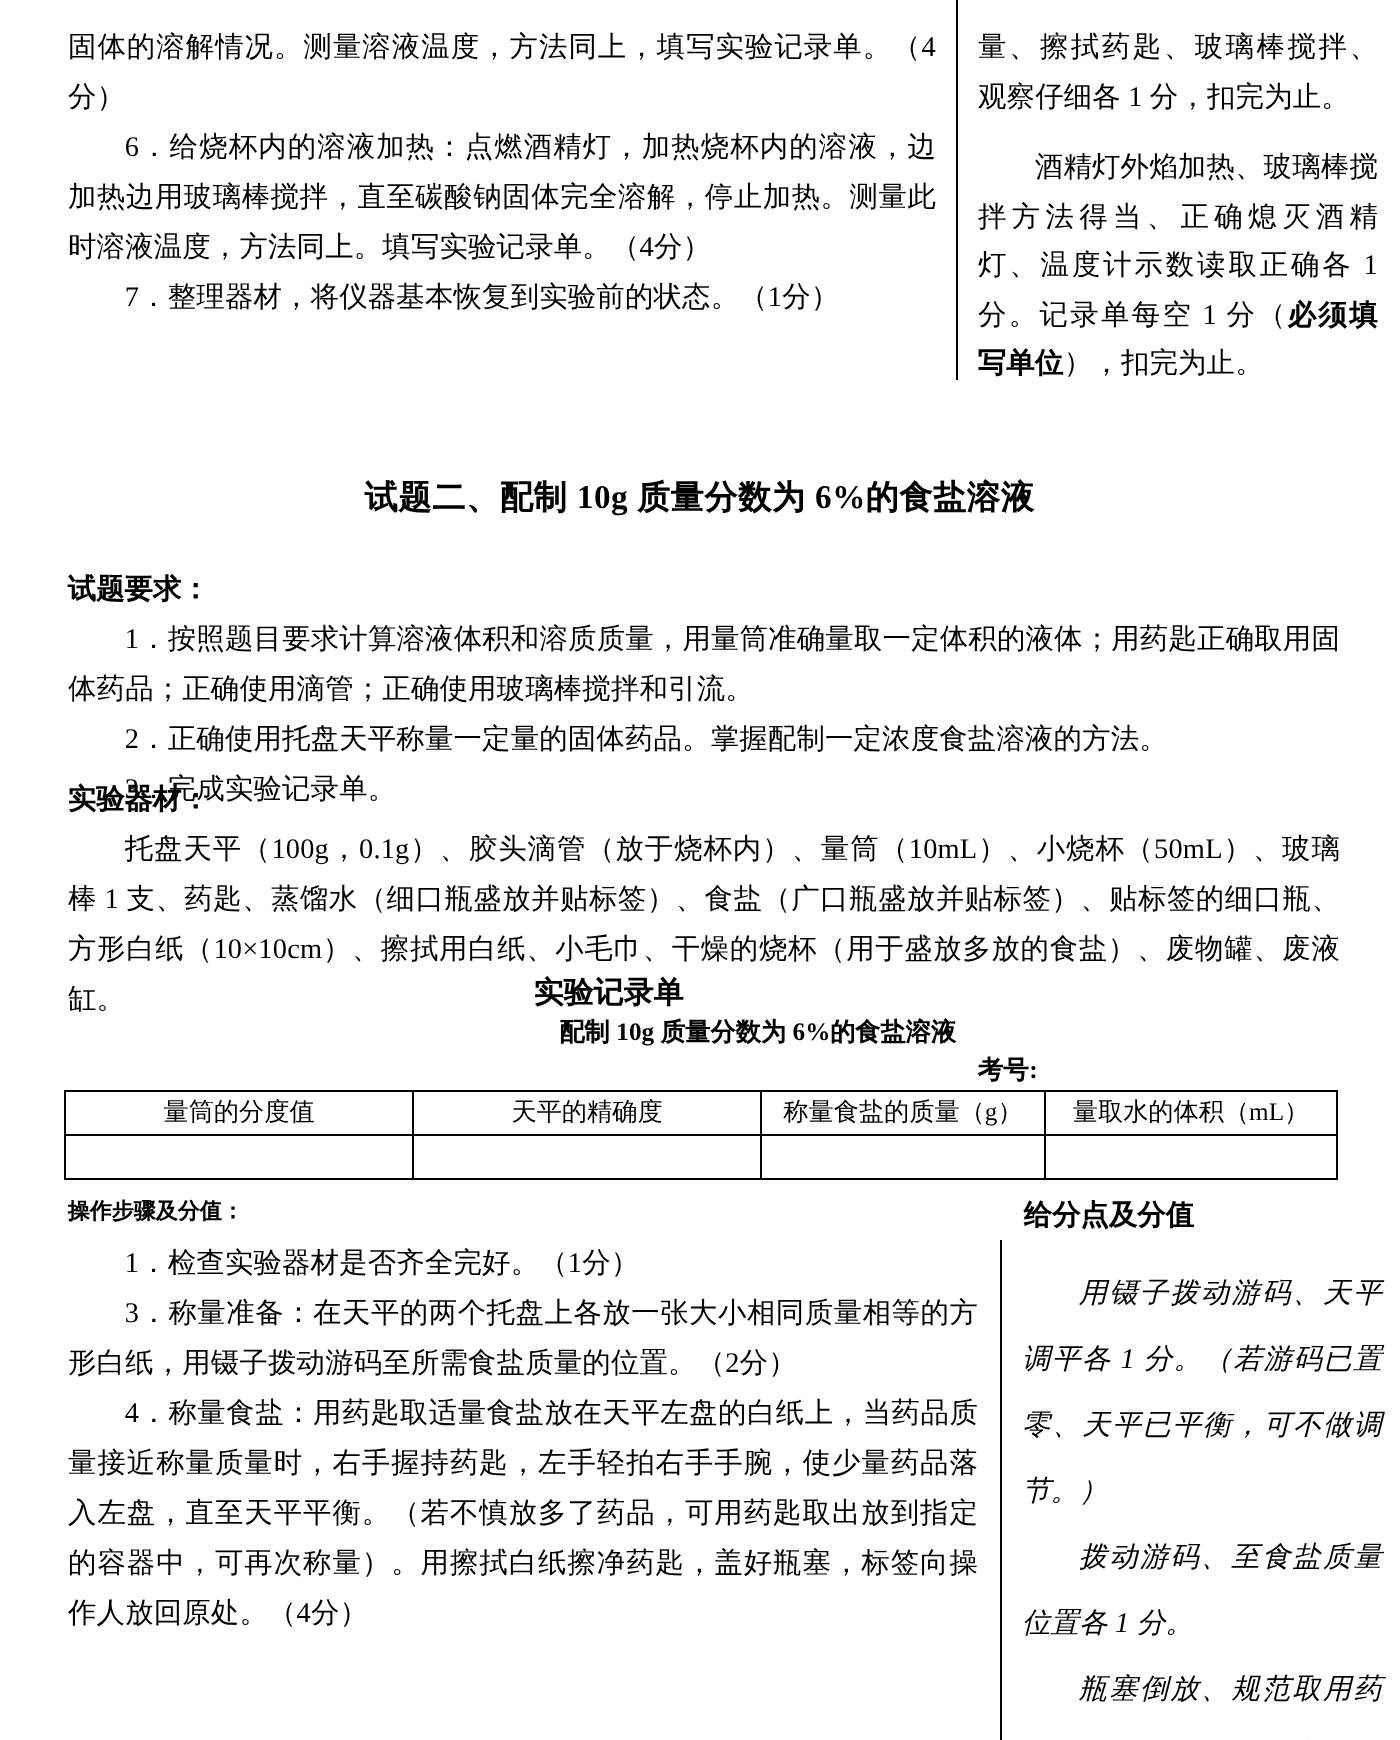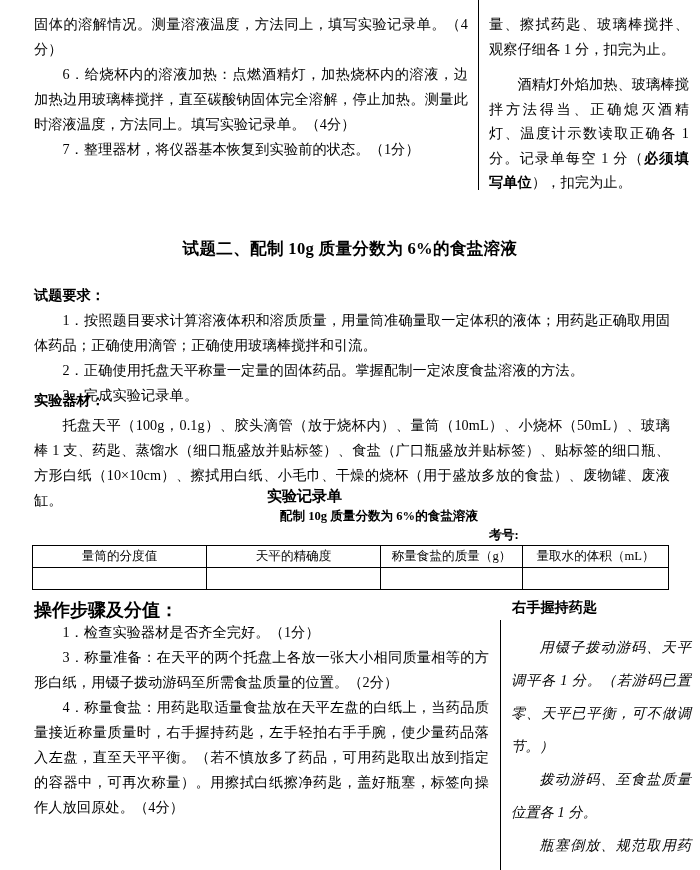--- a/index.html
+++ b/index.html
@@ -132,21 +132,21 @@
     padding: 0;
     vertical-align: middle;
   }
   .record-table tr.blank td { height: 21px; }
 
   
   .steps-head {
     position: absolute;
     left: 34px;
     top: 598px;
-    font-size: 18px;
+    font-size: 11px;
     font-weight: bold;
   }
   .points-head {
     position: absolute;
     left: 512px;
     top: 598px;
     font-size: 14.2px;
     font-weight: bold;
   }
   .bottom-left {
@@ -231,21 +231,21 @@
       <tr class="blank">
         <td></td>
         <td></td>
         <td></td>
         <td></td>
       </tr>
     </tbody>
   </table>
 
   <div class="steps-head">操作步骤及分值：</div>
-  <div class="points-head">右手握持药匙</div>
+  <div class="points-head">给分点及分值</div>
 
   <div class="bottom-left">
     <p class="para indent">1．检查实验器材是否齐全完好。（1分）</p>
     <p class="para indent">3．称量准备：在天平的两个托盘上各放一张大小相同质量相等的方形白纸，用镊子拨动游码至所需食盐质量的位置。（2分）</p>
     <p class="para indent">4．称量食盐：用药匙取适量食盐放在天平左盘的白纸上，当药品质量接近称量质量时，右手握持药匙，左手轻拍右手手腕，使少量药品落入左盘，直至天平平衡。（若不慎放多了药品，可用药匙取出放到指定的容器中，可再次称量）。用擦拭白纸擦净药匙，盖好瓶塞，标签向操作人放回原处。（4分）</p>
   </div>
 
   <div class="bottom-divider"></div>
 
   <div class="bottom-right">

